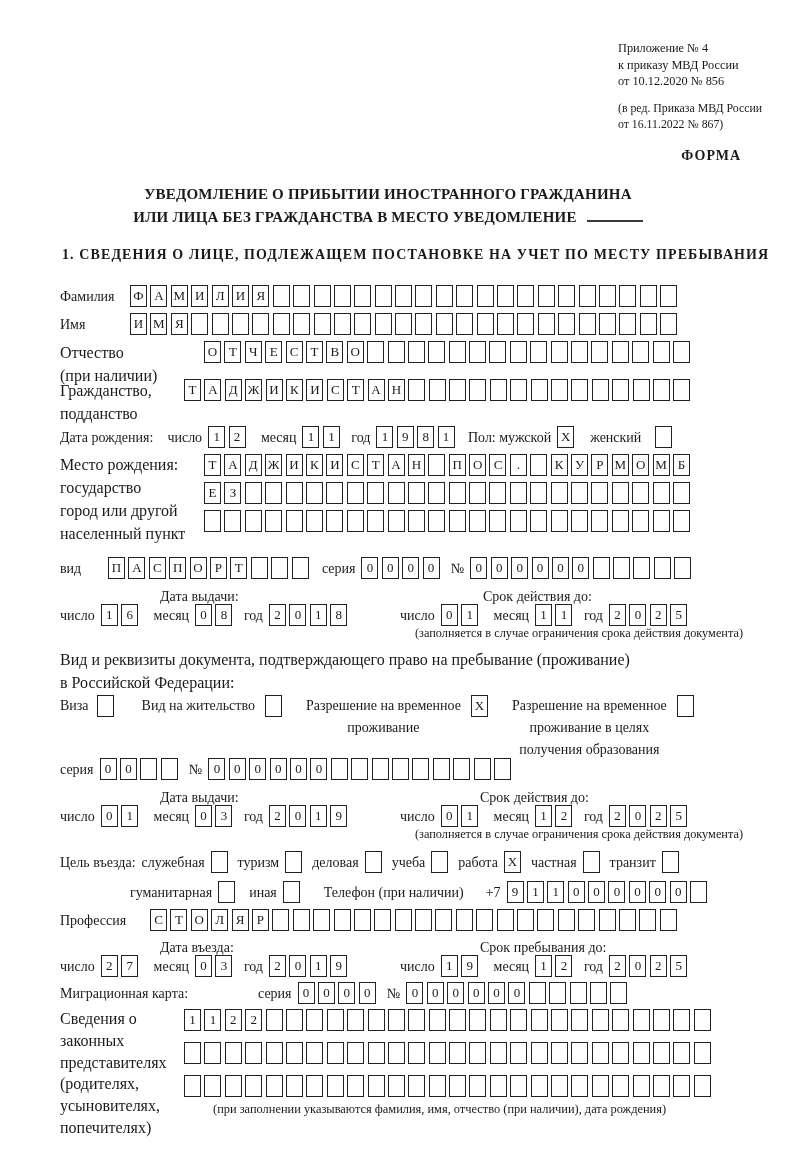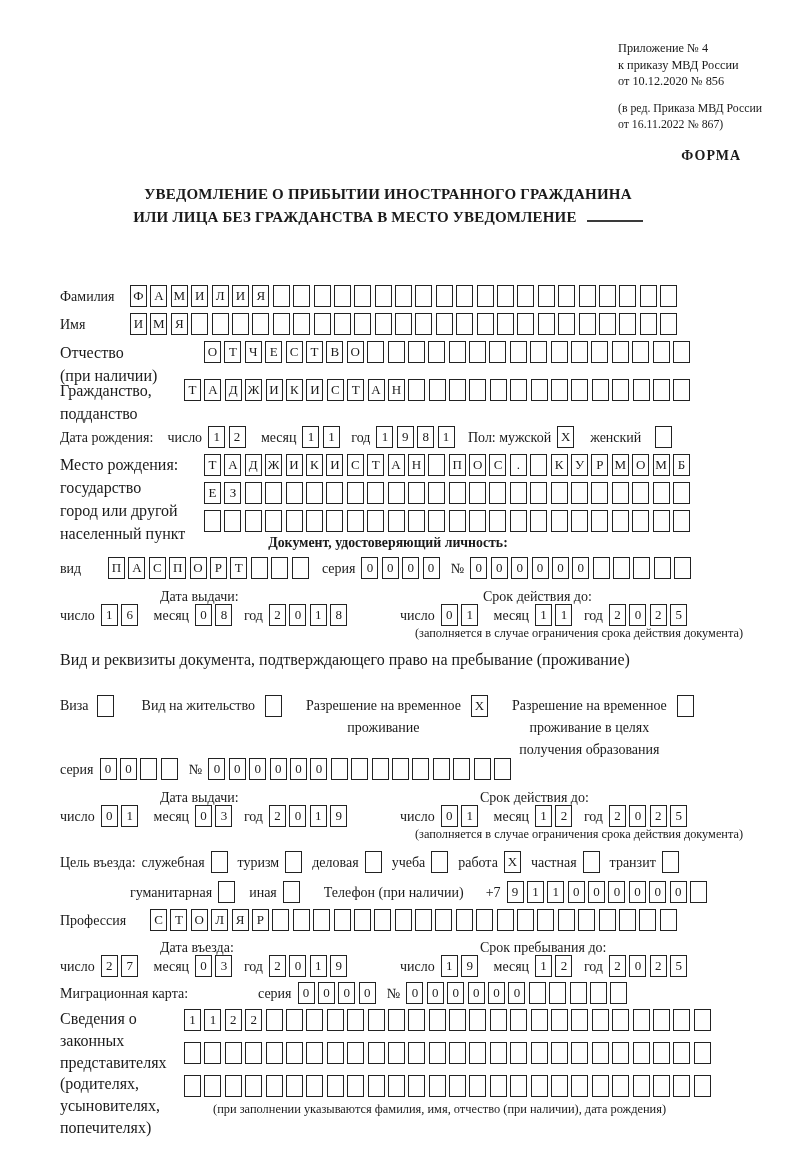--- a/index.html
+++ b/index.html
@@ -45,20 +45,21 @@
     <div class="ref-sub">(в ред. Приказа МВД России</div>
     <div class="ref-sub" style="margin-top:0;">от 16.11.2022 № 867)</div>
   </div>
   <div class="abs forma" style="right:35px;top:148px;">ФОРМА</div>
 
   <div class="abs title" style="top:183px;left:0;">УВЕДОМЛЕНИЕ О ПРИБЫТИИ ИНОСТРАННОГО ГРАЖДАНИНА</div>
   <div class="abs title" style="top:206px;left:0;">
     <span>ИЛИ ЛИЦА БЕЗ ГРАЖДАНСТВА В МЕСТО УВЕДОМЛЕНИЕ</span><span class="blankline"></span>
   </div>
 
+  <div class="abs sec-h" style="left:62px;top:247px;">1. СВЕДЕНИЯ О ЛИЦЕ, ПОДЛЕЖАЩЕМ ПОСТАНОВКЕ НА УЧЕТ ПО МЕСТУ ПРЕБЫВАНИЯ</div>
 
   <div class="row" style="left:60px;top:285px;">
     <span class="lbl" style="width:64px;">Фамилия</span>
     <span class="cells">
         <span class="box">Ф</span>
         <span class="box">А</span>
         <span class="box">М</span>
         <span class="box">И</span>
         <span class="box">Л</span>
         <span class="box">И</span>
@@ -295,21 +296,20 @@
         <span class="box"></span>
         <span class="box"></span>
         <span class="box"></span>
         <span class="box"></span>
         <span class="box"></span>
         <span class="box"></span>
         <span class="box"></span>
       </span>
   </div>
 
-  <div class="abs doc-h" style="left:0;top:535px;">Документ, удостоверяющий личность:</div>
 
   <div class="row" style="left:60px;top:557px;">
     <span class="lbl" style="width:42px;">вид</span>
     <span class="cells">
         <span class="box">П</span>
         <span class="box">А</span>
         <span class="box">С</span>
         <span class="box">П</span>
         <span class="box">О</span>
         <span class="box">Р</span>
@@ -379,20 +379,21 @@
         <span class="box">2</span>
         <span class="box">0</span>
         <span class="box">2</span>
         <span class="box">5</span>
       </span>
   </div>
   <div class="abs note" style="right:33px;top:626px;">(заполняется в случае ограничения срока действия документа)</div>
 
   <div class="abs multiline" style="left:60px;top:648px;">
     <div>Вид и реквизиты документа, подтверждающего право на пребывание (проживание)</div>
+    <div>в Российской Федерации:</div>
   </div>
 
   <div class="row" style="left:60px;top:695px;">
     <span class="opt">
       <span class="txt">Виза</span>
       <span class="box cbox ml8"></span>
     </span>
     <span class="opt ml28">
       <span class="txt">Вид на жительство</span>
       <span class="box cbox ml10"></span>

